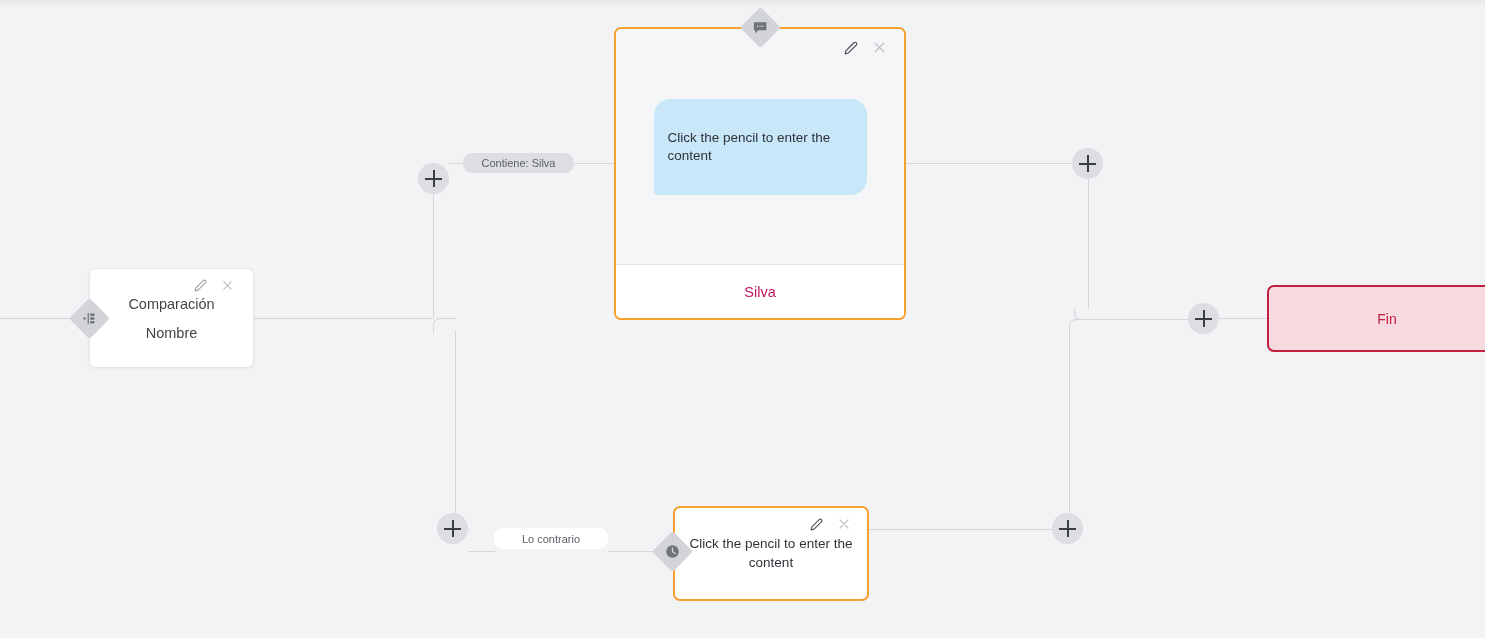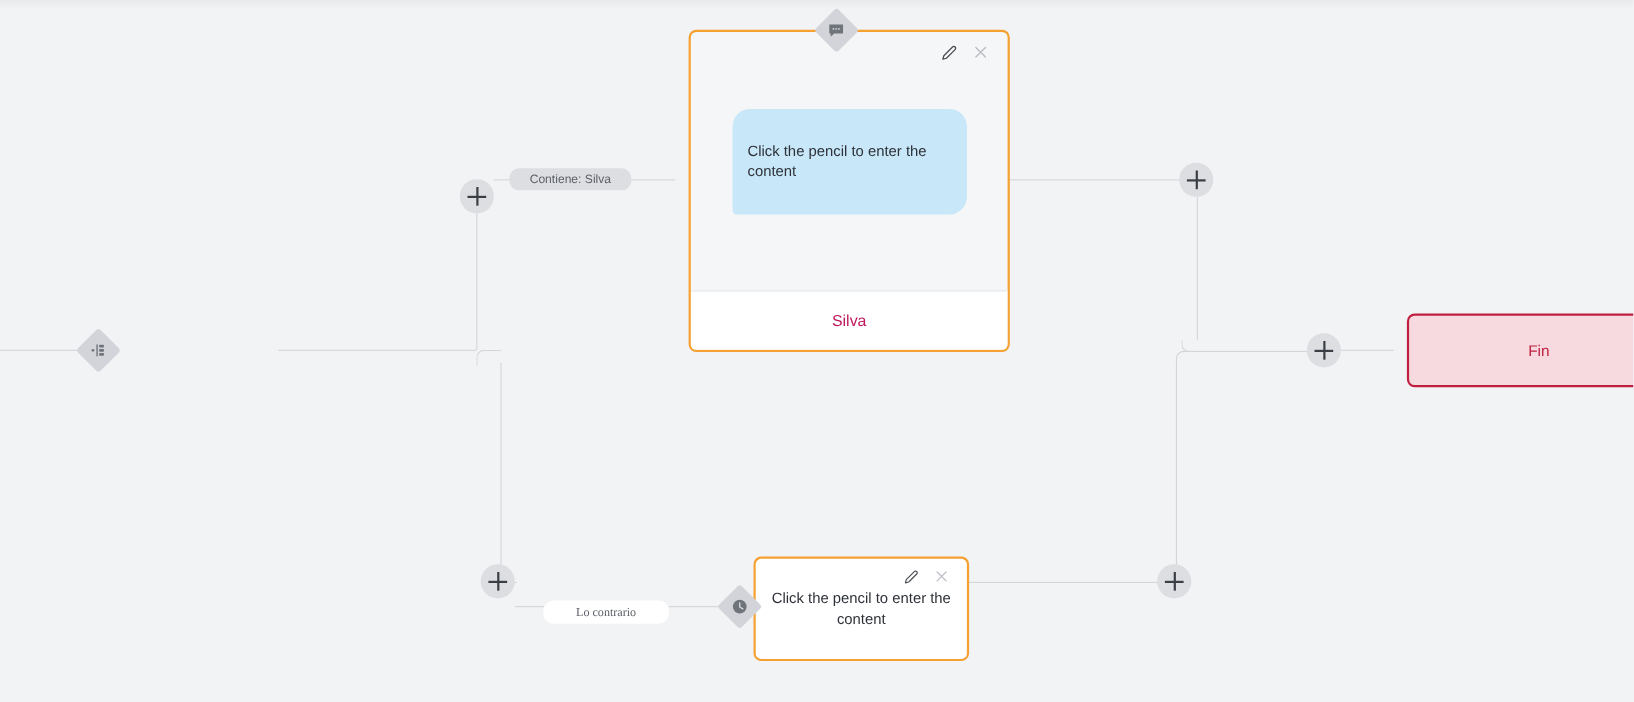--- a/index.html
+++ b/index.html
@@ -87,21 +87,20 @@
     box-sizing: border-box;
   }
   .edge-label.gray { background: #dcdee1; }
   .edge-label.white { background: #ffffff; }
 
   
   .node {
     position: absolute;
     box-sizing: border-box;
     border-radius: 7px;
-    margin-left: 12px;
   }
 
   
   .node-compare {
     background: #ffffff;
     border: 1px solid #e3e5e8;
     box-shadow: 0 1px 3px rgba(0,0,0,0.06);
     display: flex;
     flex-direction: column;
     align-items: center;
@@ -244,24 +243,40 @@
   <div class="plus-btn" style="left:418px; top:163px;"></div>
   <div class="plus-btn" style="left:437px; top:513px;"></div>
   <div class="plus-btn" style="left:1072px; top:148px;"></div>
   <div class="plus-btn" style="left:1052px; top:513px;"></div>
   <div class="plus-btn" style="left:1188px; top:303px;"></div>
 
   <div class="edge-label gray" style="left:463px; top:153px; width:111px; height:20px;">
     <span>Contiene: Silva</span>
   </div>
 
-  <div class="edge-label white" style="left:494px; top:546px; width:114px; height:21px;font-family:Liberation Serif, serif;">
+  <div class="edge-label white" style="left:494px; top:528px; width:114px; height:21px;">
     <span>Lo contrario</span>
   </div>
 
+  <div class="node node-compare" style="left:89px; top:268px; width:165px; height:100px;">
+    <div class="node-actions" style="right:19px; top:10px;">
+      <span class="icon-btn">
+        <svg width="13" height="13" viewBox="0 0 24 24" fill="none" stroke="#9a9ea5" stroke-width="2" stroke-linecap="round" stroke-linejoin="round">
+          <path d="M17 3a2.83 2.83 0 1 1 4 4L7.5 20.5 2 22l1.5-5.5L17 3z"></path>
+        </svg>
+      </span>
+      <span class="icon-btn">
+        <svg width="13" height="13" viewBox="0 0 24 24" fill="none" stroke="#b9bcc2" stroke-width="2" stroke-linecap="round">
+          <path d="M5 5 L19 19 M19 5 L5 19"></path>
+        </svg>
+      </span>
+    </div>
+    <div class="ttl">Comparación</div>
+    <div class="sub">Nombre</div>
+  </div>
 
   <div class="diamond" style="left:75px; top:304px; width:29px; height:29px; border-radius:3px;">
     <span class="dicon">
       <svg width="15" height="15" viewBox="0 0 24 24" fill="#6f737a">
         <circle cx="4" cy="12" r="2"></circle>
         <rect x="9" y="3" width="2" height="18" rx="1"></rect>
         <rect x="13" y="4" width="7" height="4" rx="1.2"></rect>
         <rect x="13" y="10" width="7" height="4" rx="1.2"></rect>
         <rect x="13" y="16" width="7" height="4" rx="1.2"></rect>
       </svg>

